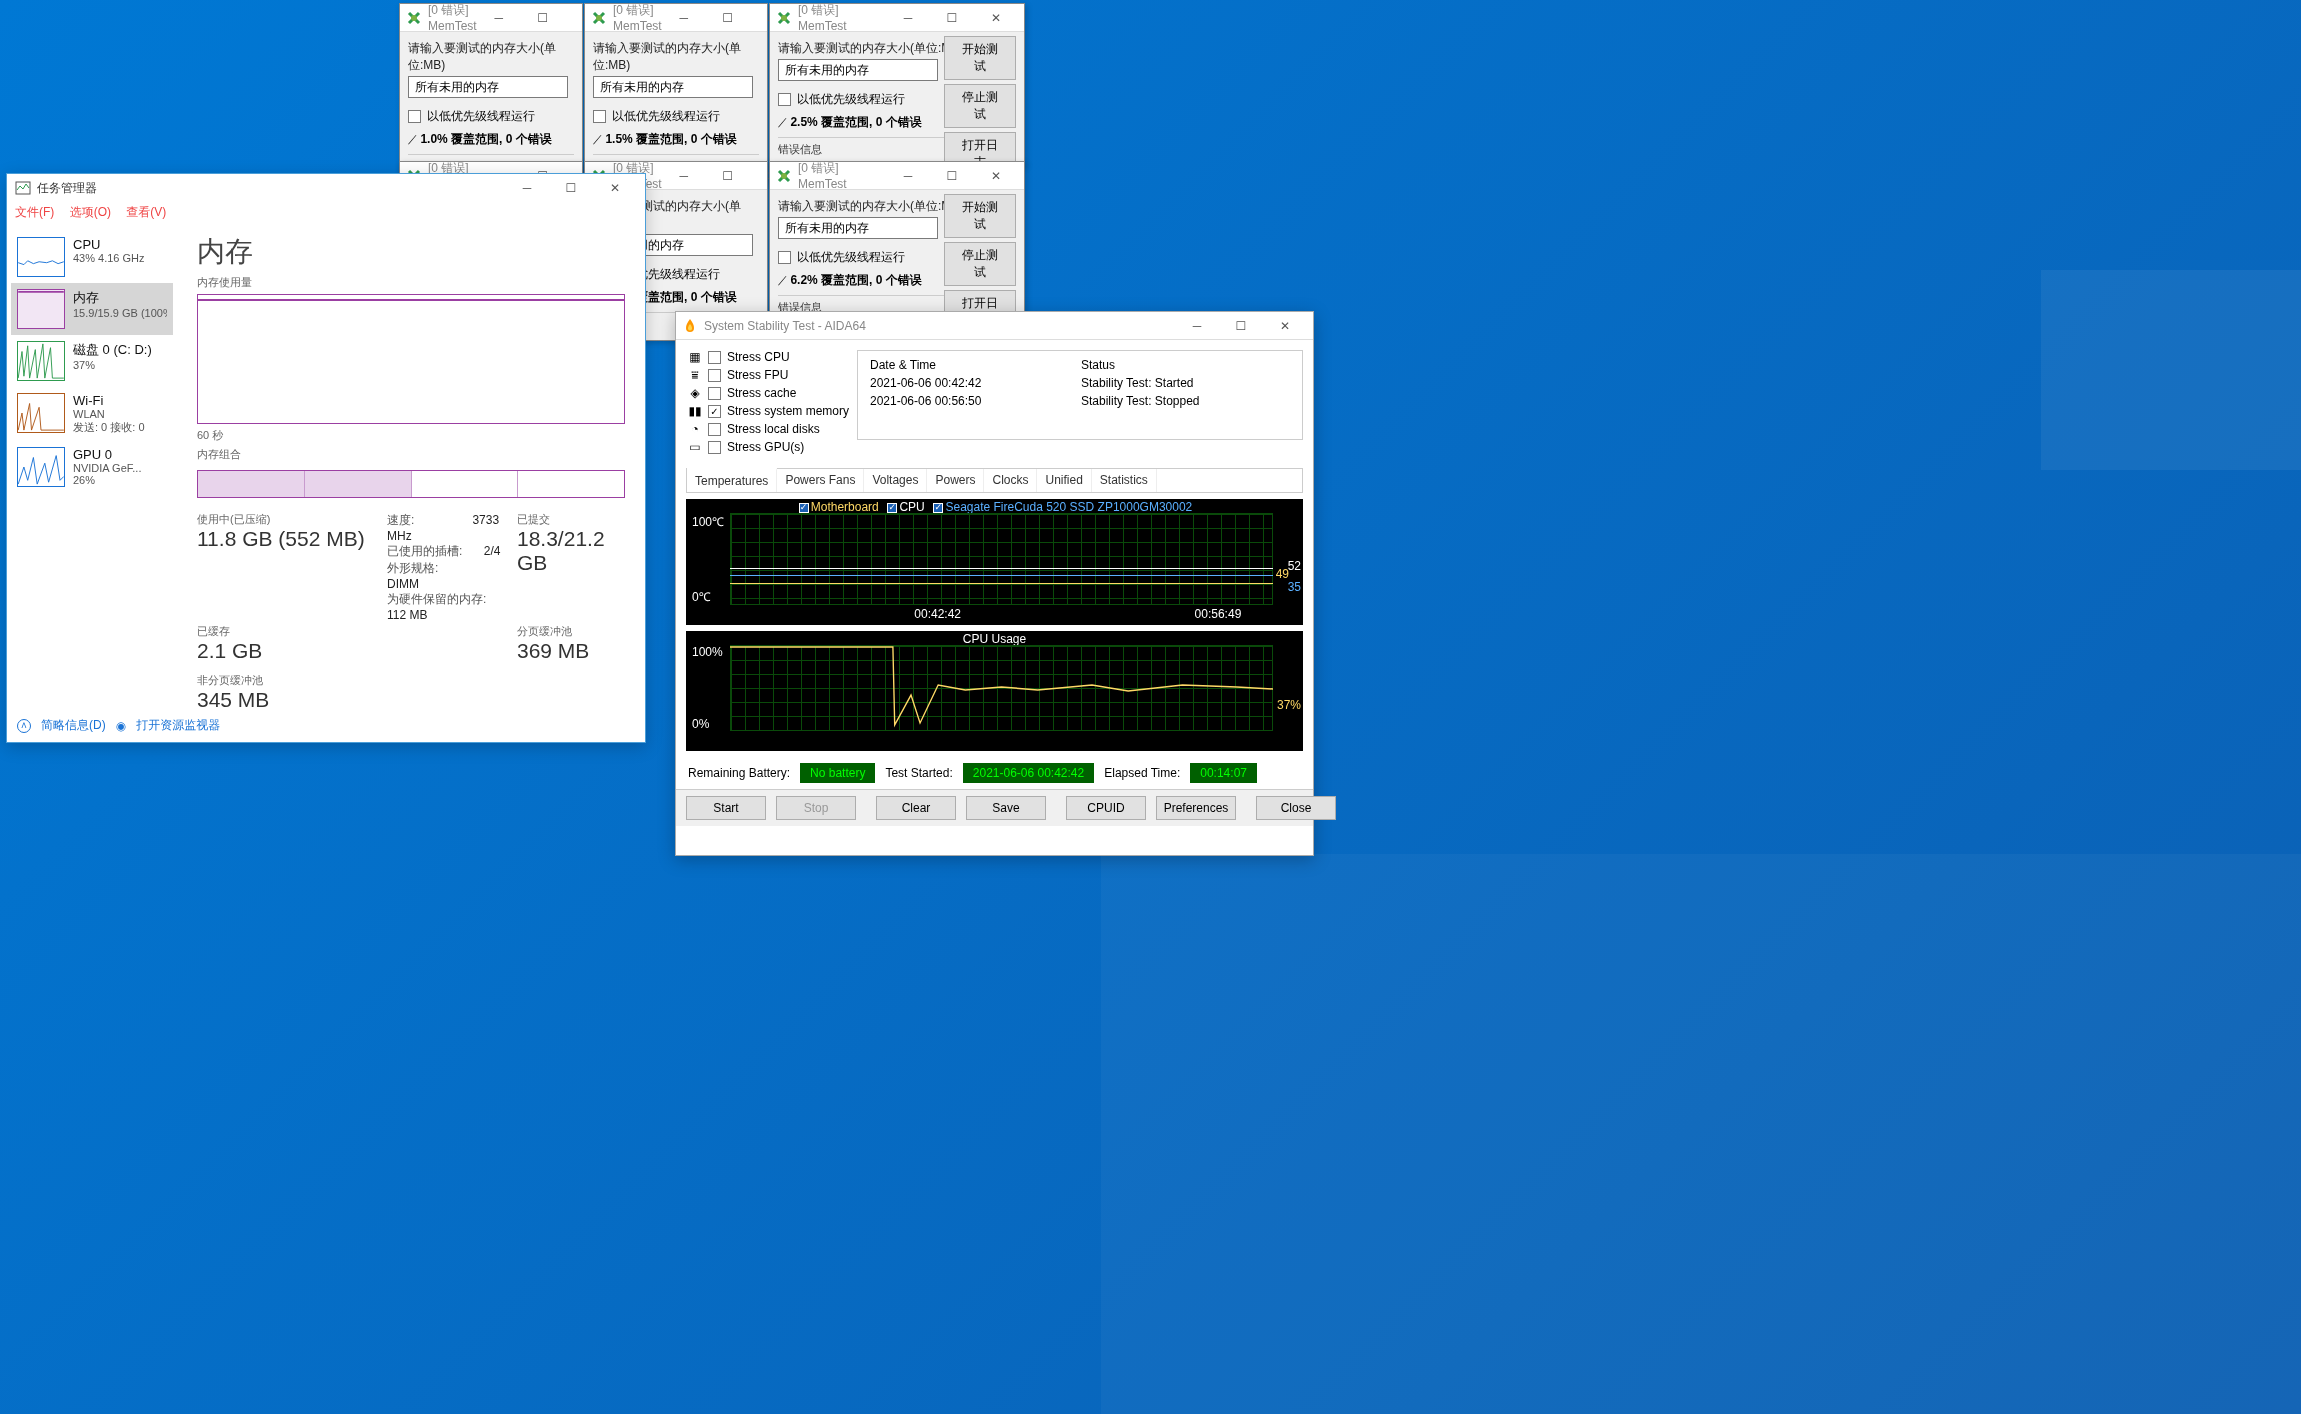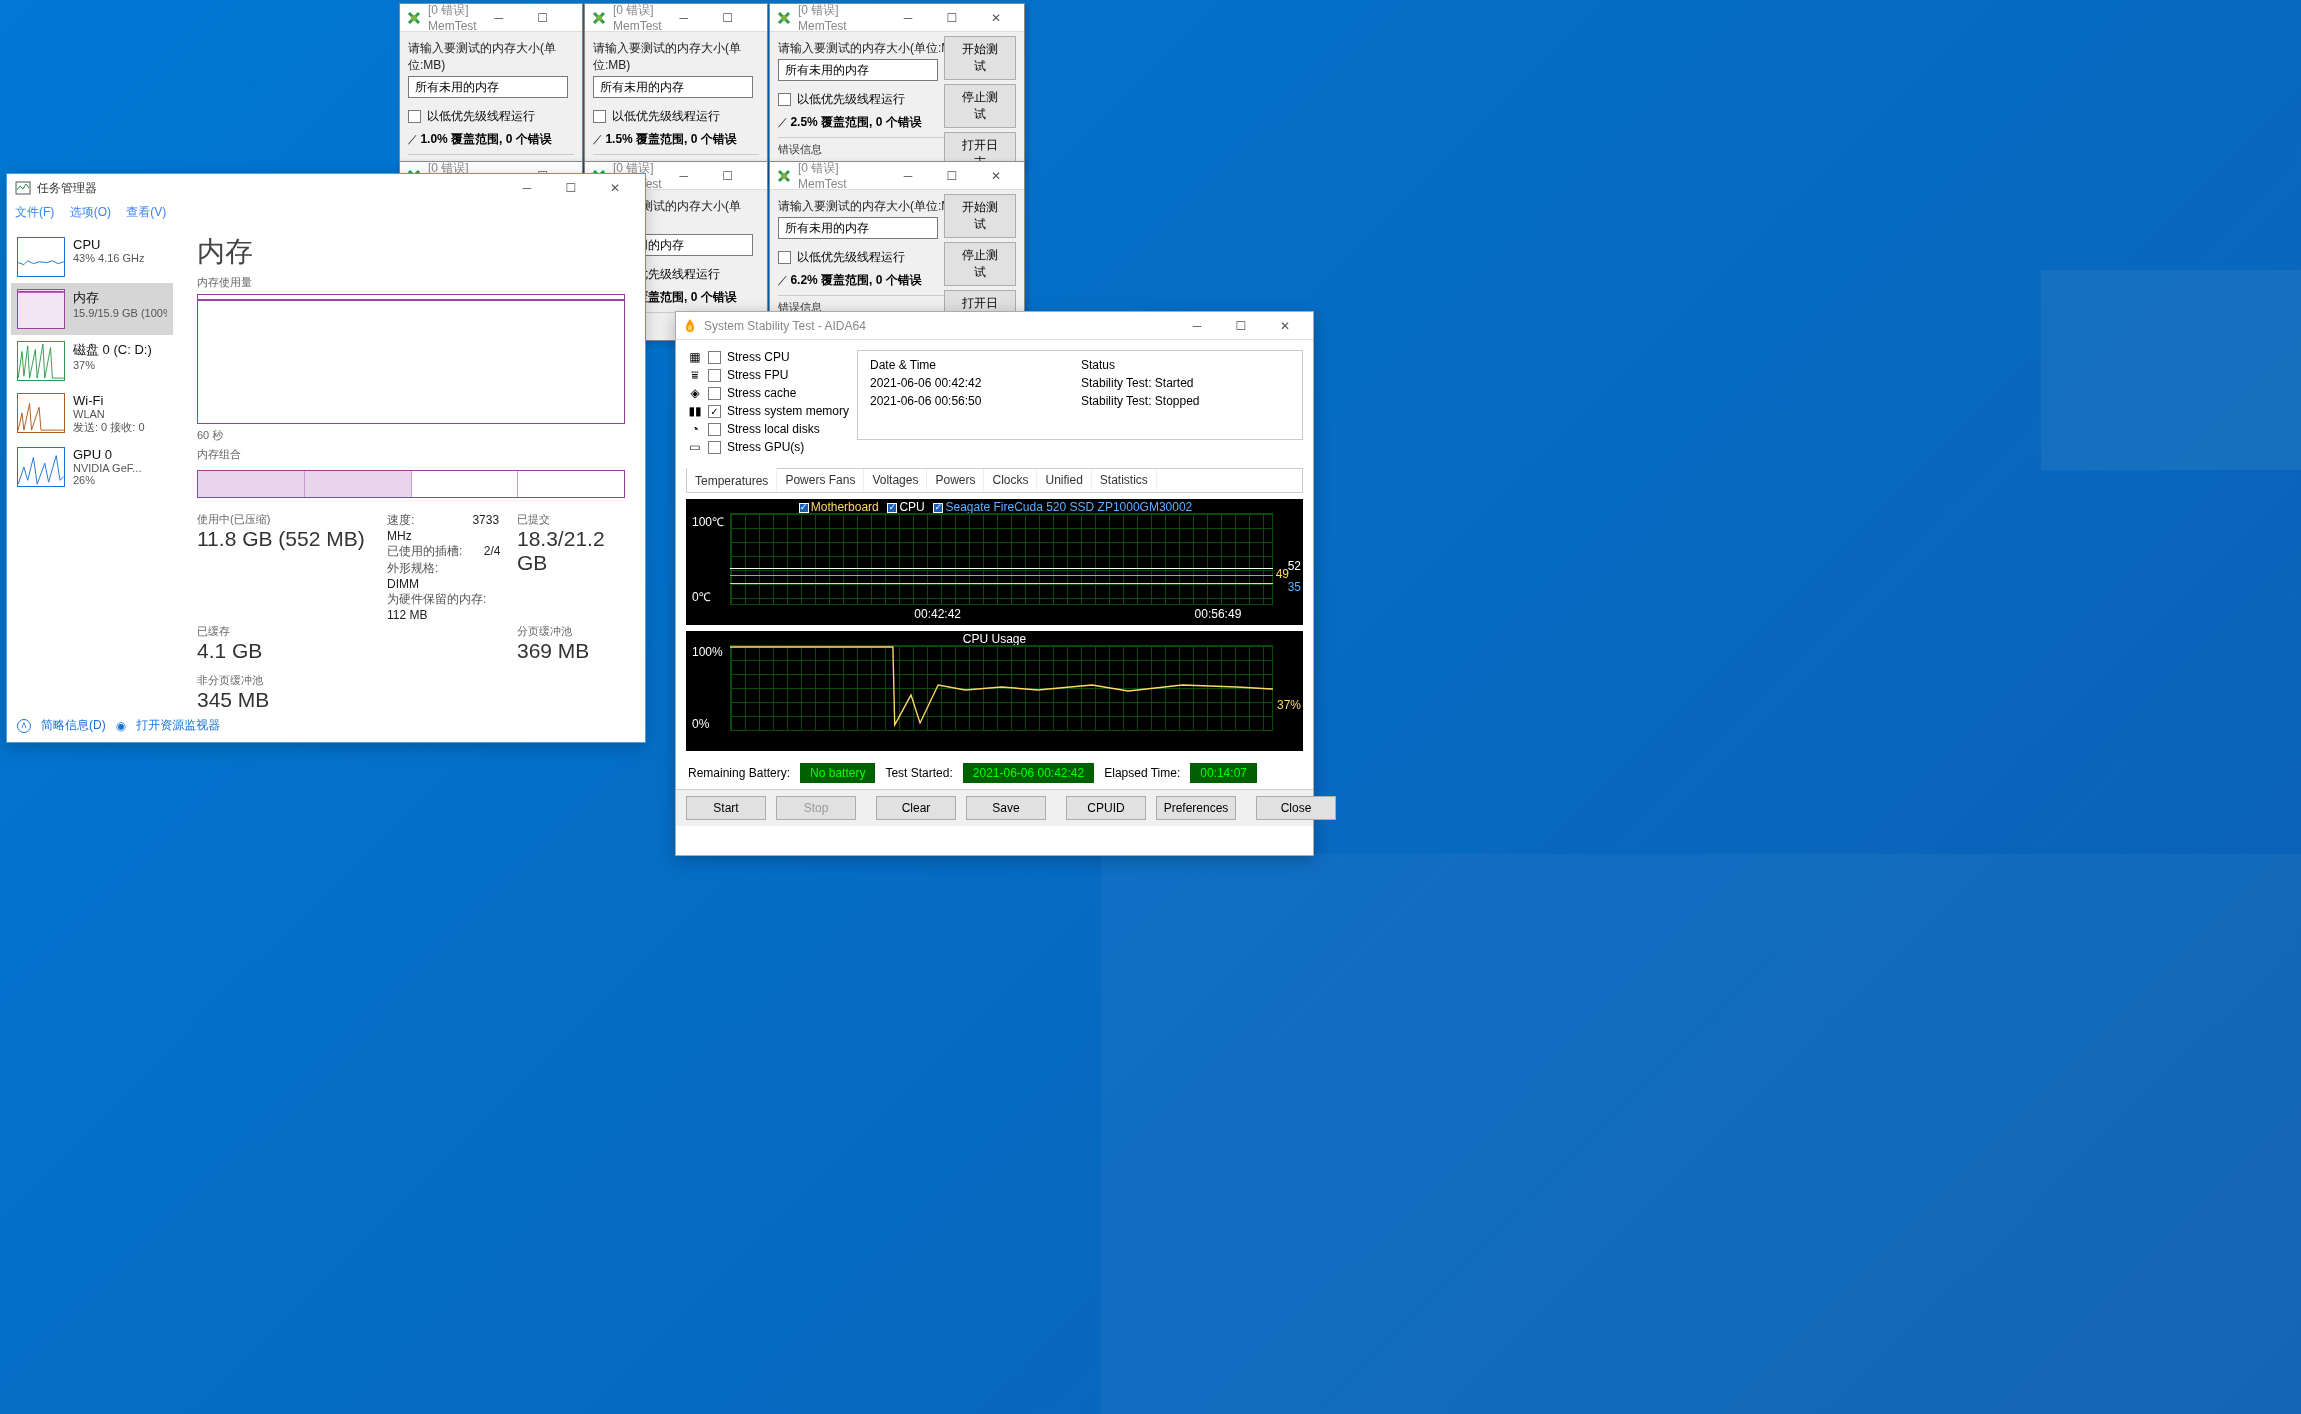--- a/index.html
+++ b/index.html
@@ -18,21 +18,21 @@
 .mt-input{background:#fff;border:1px solid #7a7a7a;padding:3px 6px;width:160px;margin-top:2px}
 .mt-check{width:13px;height:13px;border:1px solid #7a7a7a;background:#fff;margin-right:6px;display:inline-flex;align-items:center;justify-content:center;font-size:10px}
 .mt-status{border-top:1px solid #ccc;margin-top:6px;padding-top:4px}
 .mt-status .s1{font-size:11px;color:#333}
 .mt-btn{background:#e1e1e1;border:1px solid #adadad;padding:4px 12px;margin-bottom:4px;display:block;width:72px;text-align:center}
 .mt-btns{position:absolute;right:8px;top:32px}
 
 .tm{position:absolute;left:6px;top:173px;width:640px;height:570px;background:#fff;border:1px solid #4a9ed9;box-shadow:0 4px 16px rgba(0,0,0,.2)}
 .tm-tbar{height:28px;display:flex;align-items:center;padding:0 8px;color:#333}
 .tm-tbar .ticon{width:16px;height:16px;margin-right:6px}
-.tm-menu{padding:2px 8px;color:#3b82f6}
+.tm-menu{padding:2px 8px;color:#ef4444}
 .tm-menu span{margin-right:12px}
 .tm-tabs{border-bottom:1px solid #ccc;padding:0 8px}
 .tm-tabs span{display:inline-block;padding:4px 8px;color:#222}
 .tm-tabs .act{border-bottom:2px solid #1a73d6;color:#1a73d6}
 .tm-body{display:flex;height:calc(100% - 100px)}
 .tm-side{width:170px;padding:8px 4px;overflow:hidden}
 .tm-item{display:flex;padding:6px;border-radius:0}
 .tm-item.sel{background:#d6d6d6}
 .tm-graph{width:48px;height:40px;border:1px solid;margin-right:8px;position:relative;overflow:hidden}
 .tm-gi{flex:1;overflow:hidden;white-space:nowrap}
@@ -383,21 +383,21 @@
           <div class="tm-meta"><span>已使用的插槽:</span> &nbsp;&nbsp;&nbsp;&nbsp;&nbsp; <span class="tm-mv">2/4</span></div>
           <div class="tm-meta"><span>外形规格:</span> &nbsp;&nbsp;&nbsp;&nbsp;&nbsp;&nbsp;&nbsp;&nbsp;&nbsp;&nbsp;&nbsp; <span class="tm-mv">DIMM</span></div>
           <div class="tm-meta"><span>为硬件保留的内存:</span> <span class="tm-mv">112 MB</span></div>
         </div>
         <div>
             <div class="tm-sl">已提交</div>
             <div class="tm-sv">18.3/21.2 GB</div>
           </div>
         <div>
             <div class="tm-sl">已缓存</div>
-            <div class="tm-sv">4.1 GB</div>
+            <div class="tm-sv">2.1 GB</div>
           </div>
         <div></div>
         <div>
             <div class="tm-sl">分页缓冲池</div>
             <div class="tm-sv">369 MB</div>
           </div>
         <div>
             <div class="tm-sl">非分页缓冲池</div>
             <div class="tm-sv">345 MB</div>
           </div>

